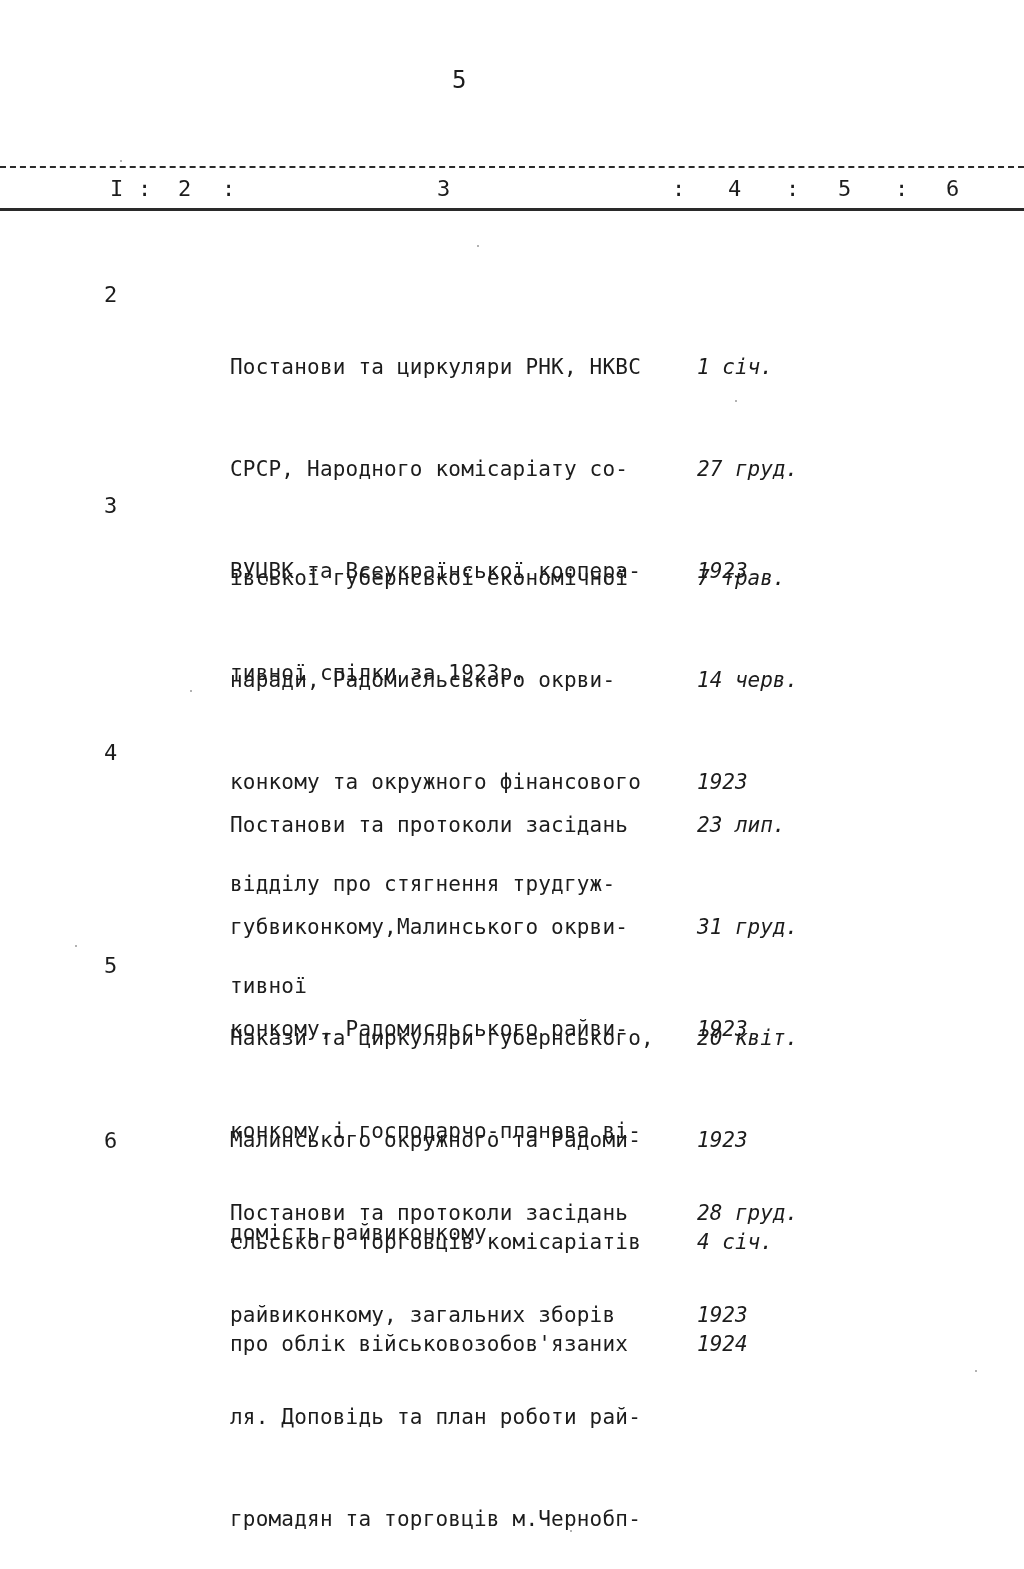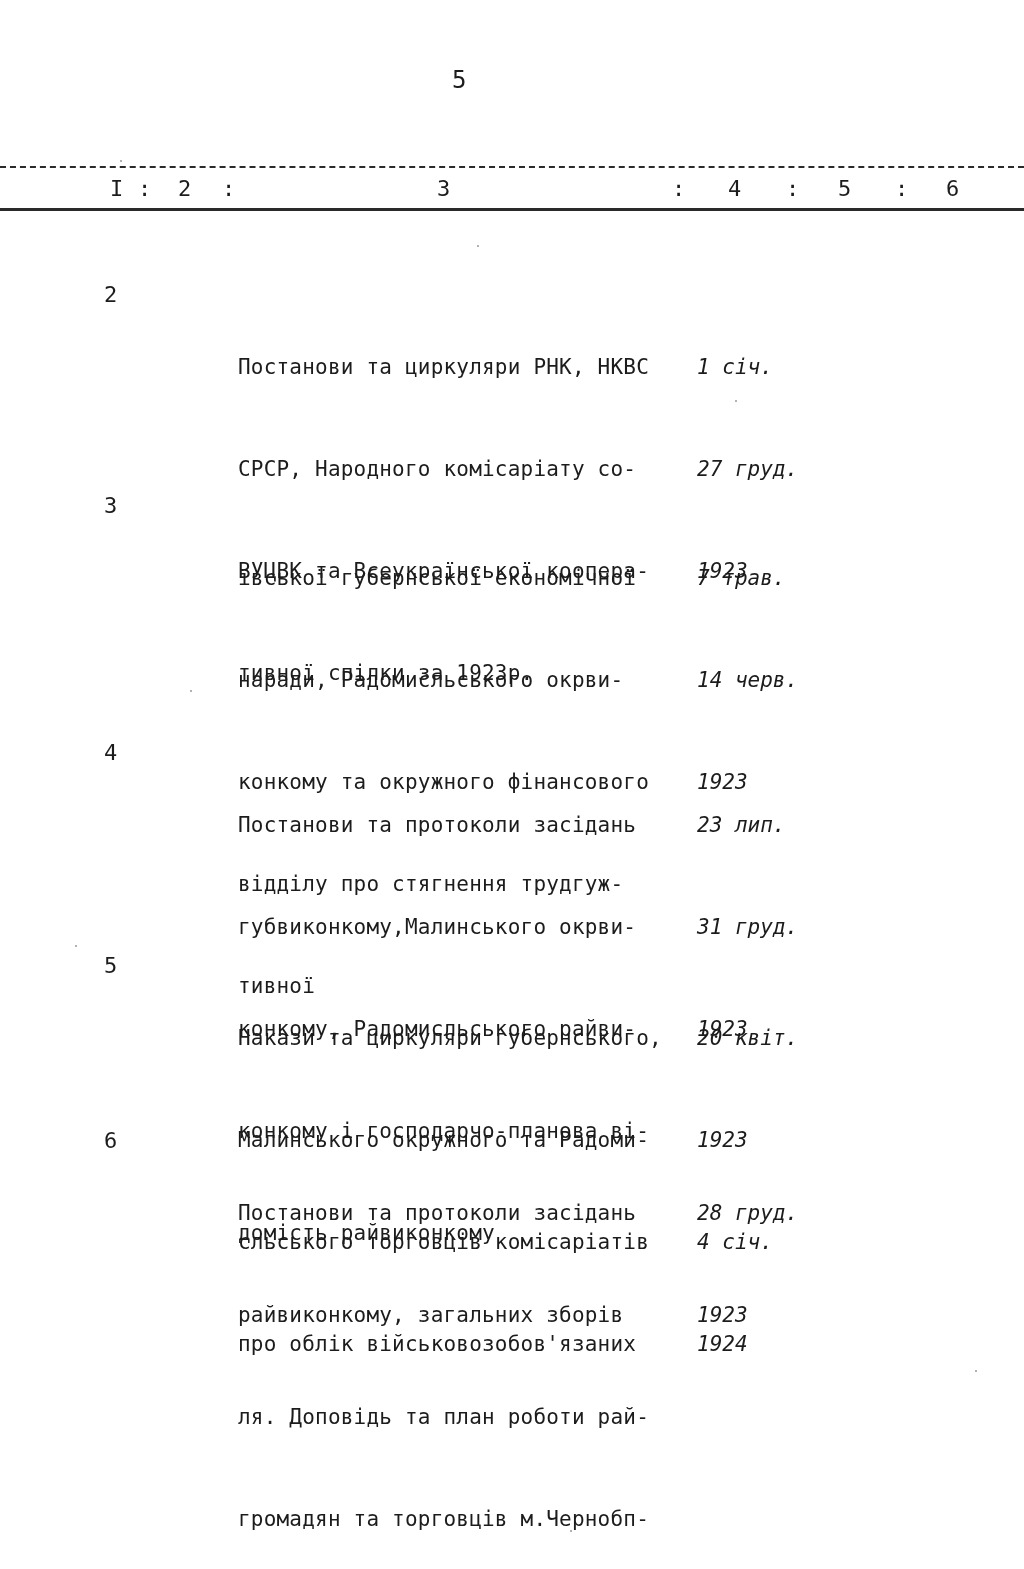--- a/index.html
+++ b/index.html
@@ -24,21 +24,20 @@
   }
   .header-row span { position: absolute; top: 0; }
   .entry { position: absolute; left: 0; width: 1024px; }
   .entry-num {
     position: absolute; left: 104px; top: 0; font-size: 22px;
   }
   .entry-desc {
     position: absolute; left: 230px; top: 0; width: 470px;
     font-size: 21px; line-height: 34px; white-space: pre;
     letter-spacing: 0.2px;
-    margin-left: 8px;
   }
   .entry-dates {
     position: absolute; left: 697px; top: 0; width: 140px;
     font-size: 21px; line-height: 34px; white-space: pre; font-style: italic;
   }
   .line { display: block; height: 34px; }
   .speck { position: absolute; width: 2px; height: 2px; background: #999; border-radius: 1px; }
 </style>
 </head>
 <body>

